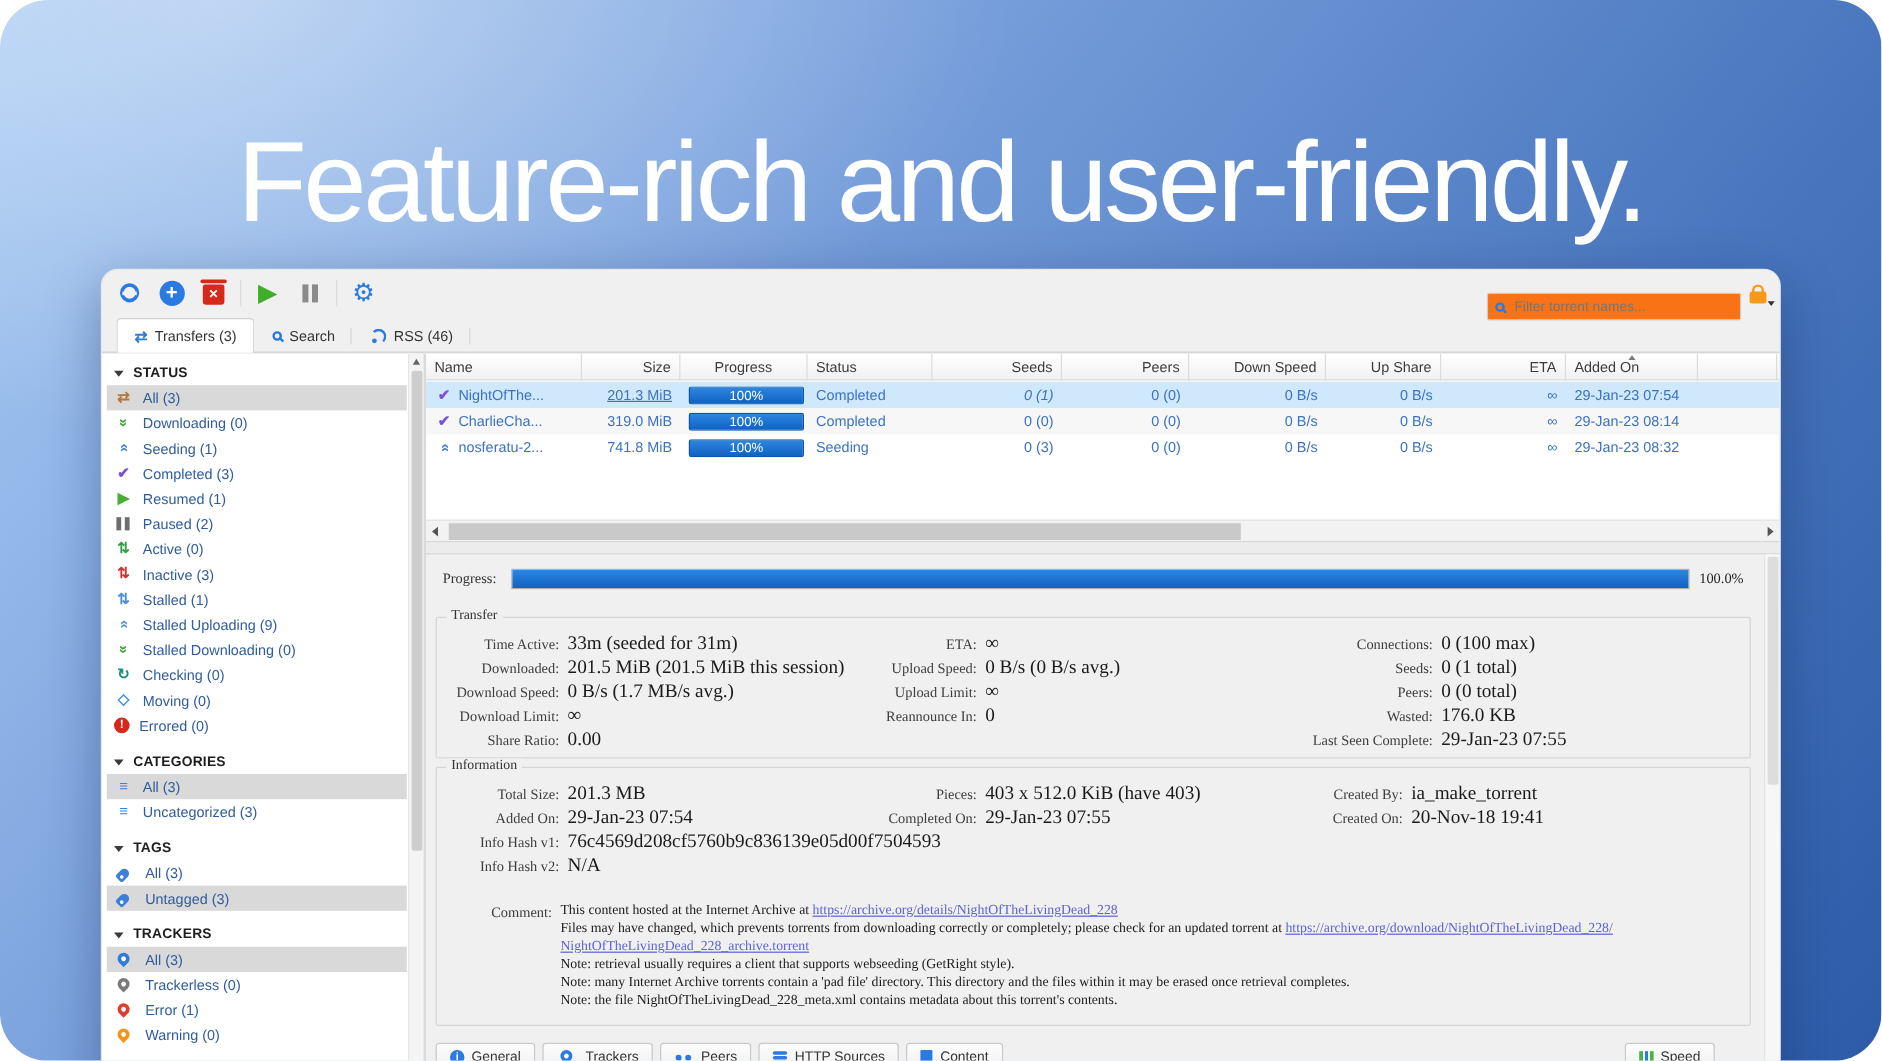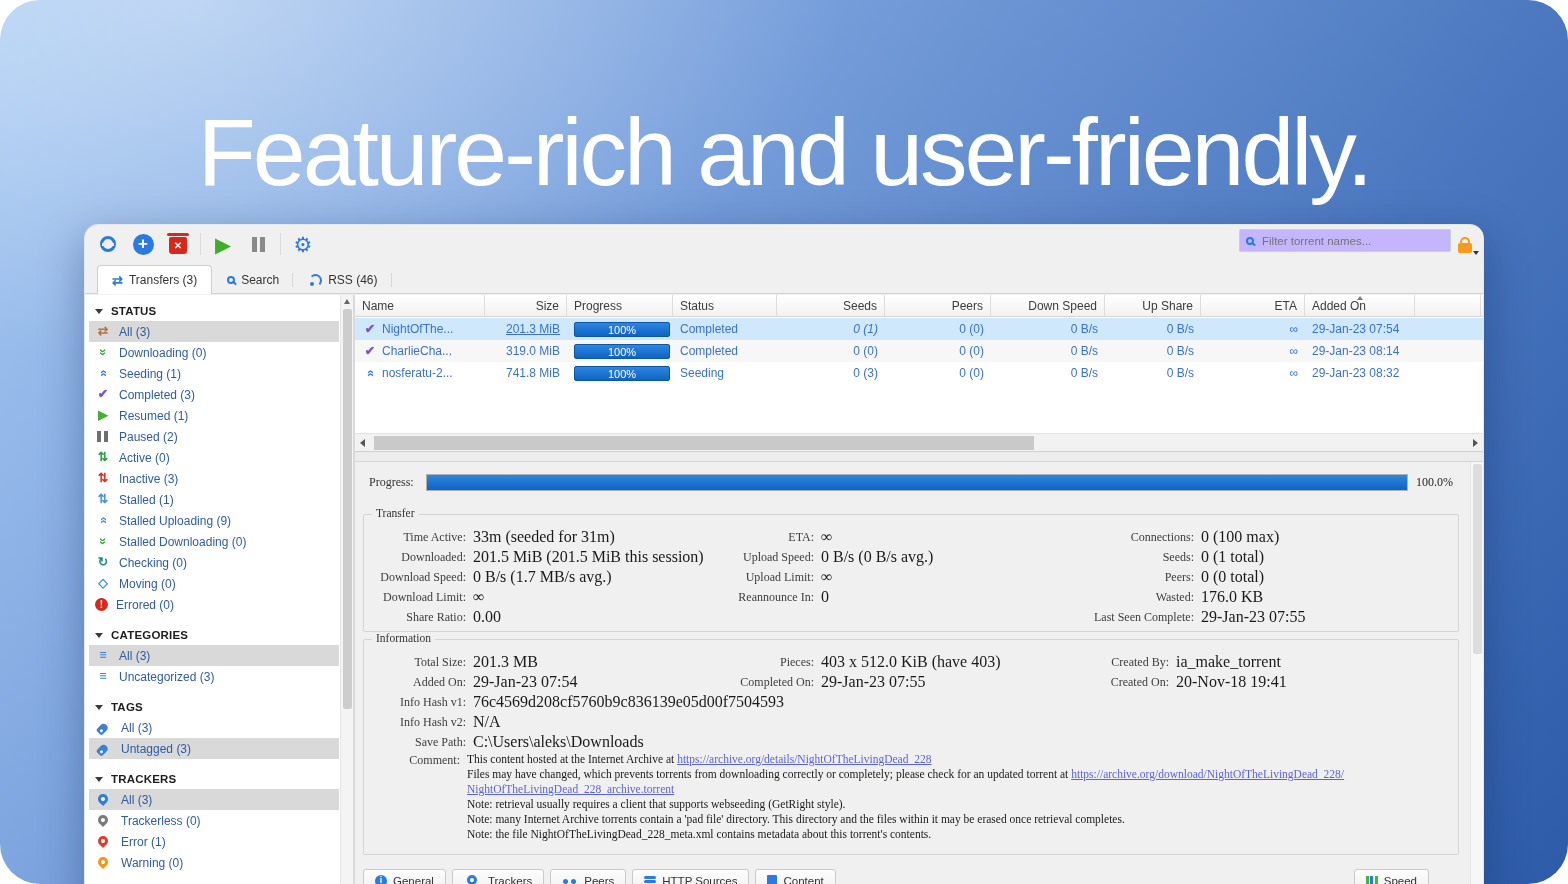--- a/index.html
+++ b/index.html
@@ -26,21 +26,21 @@
   .tbtn{display:flex;align-items:center;justify-content:center;width:26px;height:26px;cursor:pointer;}
   .sep{width:1px;height:22px;background:#dcdcdc;}
   .tb-ring{width:16px;height:16px;border:3.5px solid #2a7ae2;border-radius:50%;position:relative;}
   .tb-ring::after{content:'';position:absolute;left:-1px;right:-1px;top:50%;height:3px;margin-top:-1.5px;background:#f0f0f0;}
   .tb-plus{width:21px;height:21px;background:#2a7ae2;border-radius:50%;color:#fff;font-size:17px;line-height:20px;text-align:center;font-weight:bold;}
   .tb-del{width:18px;height:17px;background:#d7281c;border-radius:2px 2px 3px 3px;color:#fff;font-size:10px;line-height:17px;text-align:center;font-weight:bold;position:relative;margin-top:3px;}
   .tb-del::before{content:'';position:absolute;top:-4px;left:-2px;right:-2px;height:2.5px;background:#d7281c;border-radius:2px;}
   .tb-play{color:#3fae2a;font-size:21px;line-height:1;}
   .tb-pause{width:5px;height:15px;background:#8a8a8a;box-shadow:8px 0 0 #8a8a8a;margin-right:8px;}
   .tb-gear{color:#2a7ae2;font-size:21px;line-height:1;}
-  .filter{position:absolute;right:32px;top:4px;width:212px;height:23px;background:#c4b5fd;border:1px solid #c9cdd4;border-radius:2px;display:flex;align-items:center;padding:0 6px;gap:6px;}
+  .filter{position:absolute;right:32px;top:19px;width:212px;height:23px;background:#f97316;border:1px solid #c9cdd4;border-radius:2px;display:flex;align-items:center;padding:0 6px;gap:6px;}
   .filter input{border:none;outline:none;flex:1;font-size:11.5px;color:#333;font-family:"Liberation Sans",sans-serif;background:transparent;}
   .mag{width:8px;height:8px;border:2px solid #2a7ae2;border-radius:50%;position:relative;flex:none;}
   .mag::after{content:'';position:absolute;width:5px;height:2px;background:#2a7ae2;right:-4px;bottom:-2px;transform:rotate(45deg);border-radius:1px;}
   .lockwrap{position:absolute;right:6px;top:7px;width:24px;height:24px;display:flex;align-items:center;justify-content:center;cursor:pointer;}
   .lock{width:14px;height:10px;background:#f59a1d;border-radius:2px;position:relative;margin-top:7px;}
   .lock::before{content:'';position:absolute;top:-6px;left:2px;width:6px;height:6px;border:2.5px solid #f59a1d;border-bottom:none;border-radius:5px 5px 0 0;}
   .lock::after{content:'';position:absolute;right:-7px;bottom:-2px;border-left:3.5px solid transparent;border-right:3.5px solid transparent;border-top:4px solid #333;}
   
   .tabbar{position:absolute;left:0;top:38px;right:0;height:31px;border-bottom:1px solid #d2d2d2;display:flex;align-items:flex-end;padding-left:12px;}
   .tab{display:flex;align-items:center;gap:6px;height:27px;padding:0 14px;font-size:12px;color:#333;border:1px solid transparent;border-bottom:none;cursor:pointer;position:relative;}
@@ -71,21 +71,21 @@
   .ic-badge::after{content:attr(data-ch);position:absolute;left:0;top:1px;width:13px;text-align:center;color:#fff;font-size:10px;font-weight:bold;line-height:11px;}
   .ic-tag-g{width:11px;height:8px;background:currentColor;border-radius:2px 4px 4px 2px;transform:rotate(-45deg);margin:2px 5px 0 2px;}
   .ic-tag-g::after{content:'';position:absolute;width:3px;height:3px;background:#fff;border-radius:50%;left:2px;top:2.5px;}
   .ic-pin-g{width:10px;height:10px;background:currentColor;border-radius:50% 50% 50% 0;transform:rotate(-45deg);margin:0 5px 2px 3px;}
   .ic-pin-g::after{content:'';position:absolute;width:4px;height:4px;background:#fff;border-radius:50%;left:3px;top:3px;}
   
   .vsplit{position:absolute;left:268px;top:70px;width:2px;bottom:0;background:#dadada;}
   .content{position:absolute;left:270px;top:70px;right:0;bottom:0;background:#fff;}
   .thead{position:absolute;top:0;left:0;right:0;height:22px;display:flex;background:linear-gradient(#ffffff,#f1f1f1);border-bottom:1px solid #d6d6d6;}
   .th{height:22px;line-height:22px;font-size:12px;color:#3c3c3c;padding:0 7px;border-right:1px solid #dcdcdc;position:relative;cursor:pointer;}
-  .th.r{text-align:right;} .th.c{}
+  .th.r{text-align:right;} .th.c{text-align:center;}
   .sortcaret{position:absolute;top:1px;left:50%;margin-left:-3px;width:0;height:0;border-left:3.5px solid transparent;border-right:3.5px solid transparent;border-bottom:4px solid #7a7a7a;}
   .tbody{position:absolute;top:23px;left:0;right:0;}
   .tr{display:flex;height:22px;align-items:center;color:#3b72c4;cursor:pointer;}
   .tr.alt{background:#f7f7f7;}
   .tr.sel{background:#cfe8fc;}
   .td{padding:0 7px;font-size:12px;white-space:nowrap;overflow:hidden;}
   .td.r{text-align:right;} .td.c{text-align:center;}
   .namecell{display:flex;align-items:center;gap:4px;}
   .pbar{width:96px;height:15px;margin:0 auto;background:linear-gradient(#2e86e0,#0f63c2);border:1px solid #0c56a8;border-radius:2px;color:#fff;font-size:11px;line-height:14px;text-align:center;}
   .hscroll{position:absolute;left:0;right:0;top:138px;height:19px;background:#f2f2f2;border-top:1px solid #e3e3e3;border-bottom:1px solid #cfcfcf;}
@@ -468,24 +468,20 @@
                 <span class="kvvalue">29-Jan-23 07:54</span>
               </div>
               <div class="kvrow">
                 <span class="kvlabel">Info Hash v1:</span>
                 <span class="kvvalue">76c4569d208cf5760b9c836139e05d00f7504593</span>
               </div>
               <div class="kvrow">
                 <span class="kvlabel">Info Hash v2:</span>
                 <span class="kvvalue">N/A</span>
               </div>
-              <div class="kvrow">
-                <span class="kvlabel">Save Path:</span>
-                <span class="kvvalue">C:\Users\aleks\Downloads</span>
-              </div>
             </div>
           <div class="kvcol c-l2" style="left:250px;" id="in-col2">
               <div class="kvrow">
                 <span class="kvlabel">Pieces:</span>
                 <span class="kvvalue">403 x 512.0 KiB (have 403)</span>
               </div>
               <div class="kvrow">
                 <span class="kvlabel">Completed On:</span>
                 <span class="kvvalue">29-Jan-23 07:55</span>
               </div>

